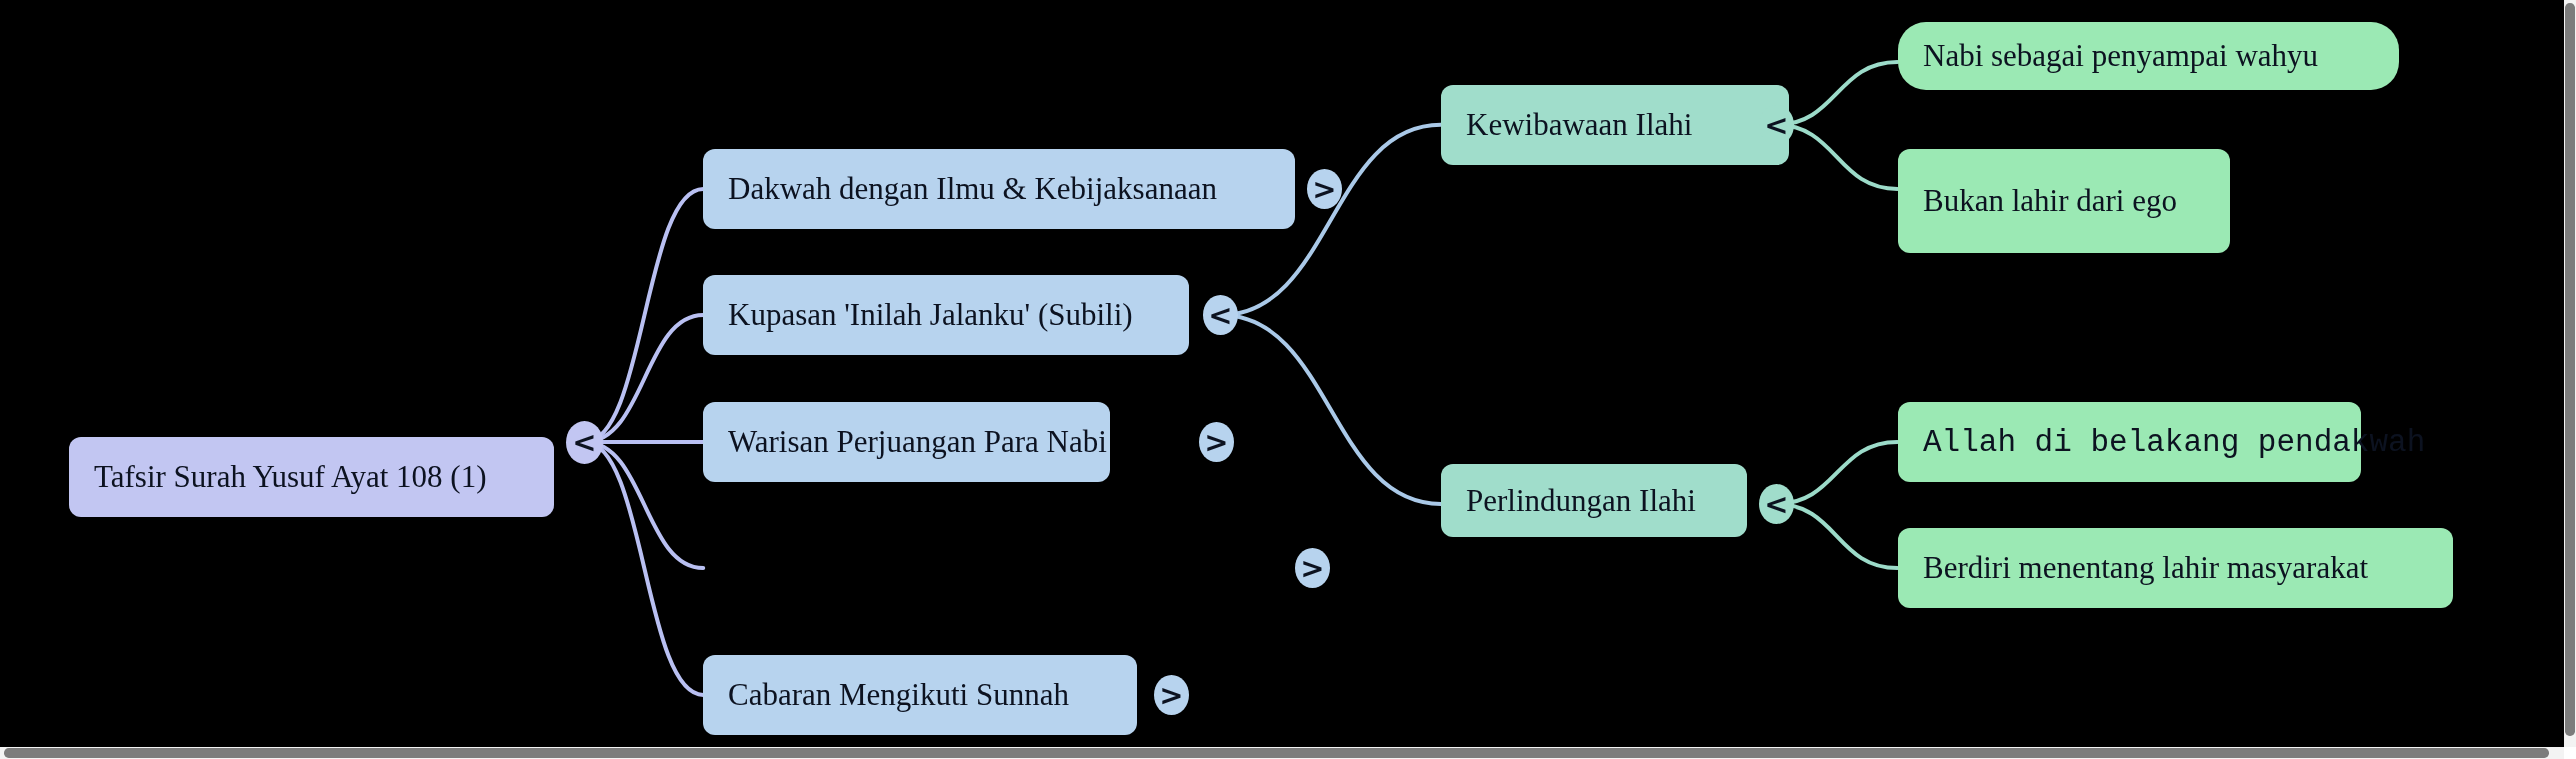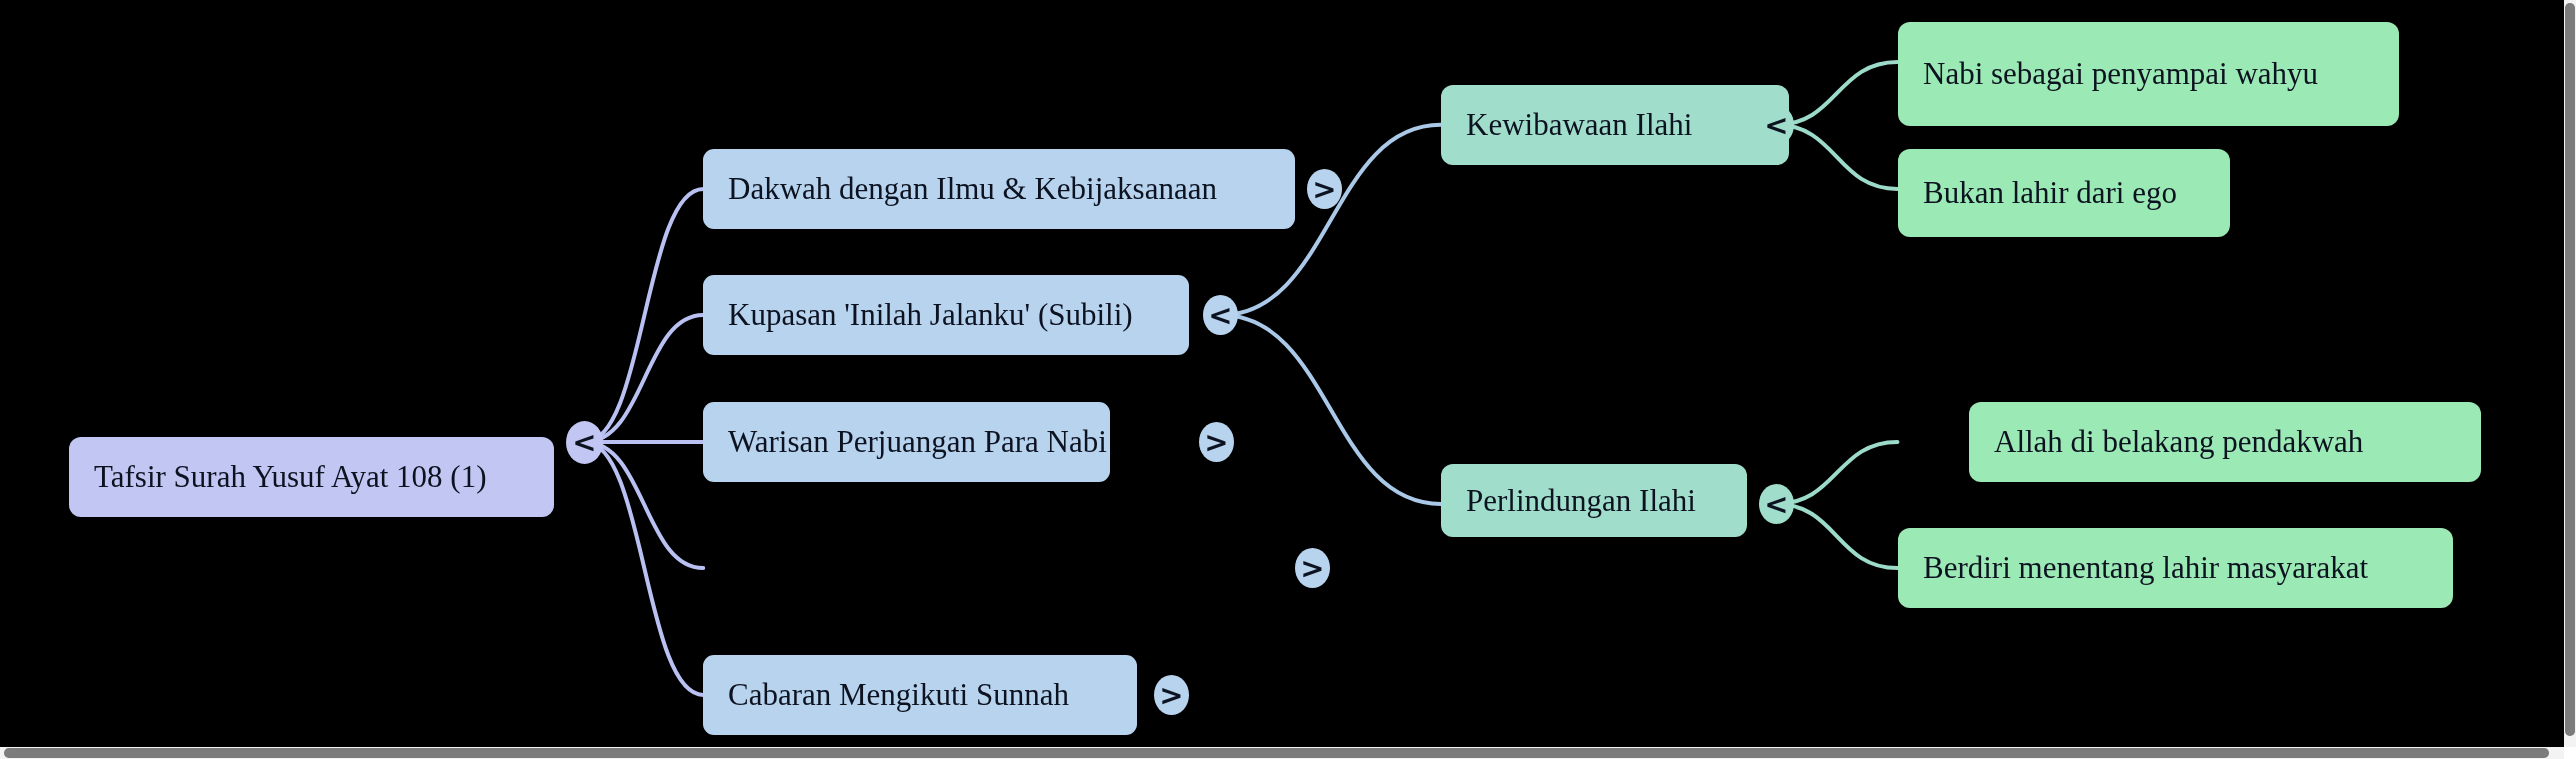--- a/index.html
+++ b/index.html
@@ -20,21 +20,21 @@
     position:absolute;
     box-sizing:border-box;
     border-radius:12px;
     display:flex;align-items:center;
     padding:0 25px;
     white-space:nowrap;
     font-size:31px;
     color:var(--text,#0c1220);
   }
   .node.root{background:var(--root-fill,#c2c6f2);margin-top:35px;}
-  .node.branch{background:var(--branch-fill,#b7d3ee);border-radius:11px;}
+  .node.branch{background:var(--branch-fill,#b7d3ee);}
   .node.sub{background:var(--sub-fill,#a0ddcb);}
   .node.leaf{background:var(--leaf-fill,#9be9b4);}
 
   .toggle{
     position:absolute;
     border-radius:50%;
     display:flex;align-items:center;justify-content:center;
     font-family:"DejaVu Sans","Liberation Sans",sans-serif;
     font-weight:700;font-size:29px;
     color:var(--text,#0c1220);
@@ -101,27 +101,27 @@
   <div class="node sub" style="left:1441px;top:85px;width:348px;height:80px;">
     <span>Kewibawaan Ilahi</span>
   </div>
   <div class="toggle sub-btn" style="left:1759px;top:105px;width:35px;height:40px;">&lt;</div>
 
   <div class="node sub" style="left:1441px;top:464px;width:306px;height:73px;">
     <span>Perlindungan Ilahi</span>
   </div>
   <div class="toggle sub-btn" style="left:1759px;top:484px;width:35px;height:40px;">&lt;</div>
 
-  <div class="node leaf" style="left:1898px;top:22px;width:501px;height:104px;">
+  <div class="node leaf" style="left:1898px;top:22px;width:501px;height:68px;border-radius:28px;">
     <span>Nabi sebagai penyampai wahyu</span>
   </div>
-  <div class="node leaf" style="left:1898px;top:149px;width:332px;height:88px;">
+  <div class="node leaf" style="left:1898px;top:149px;width:332px;height:104px;">
     <span>Bukan lahir dari ego</span>
   </div>
-  <div class="node leaf" style="left:1969px;top:402px;width:512px;height:80px;">
+  <div class="node leaf" style="left:1898px;top:402px;width:463px;height:80px;font-family:Liberation Mono, monospace;">
     <span>Allah di belakang pendakwah</span>
   </div>
   <div class="node leaf" style="left:1898px;top:528px;width:555px;height:80px;">
     <span>Berdiri menentang lahir masyarakat</span>
   </div>
 
   <div class="h-track">
     <div class="h-thumb"></div>
   </div>
   <div class="v-track">

